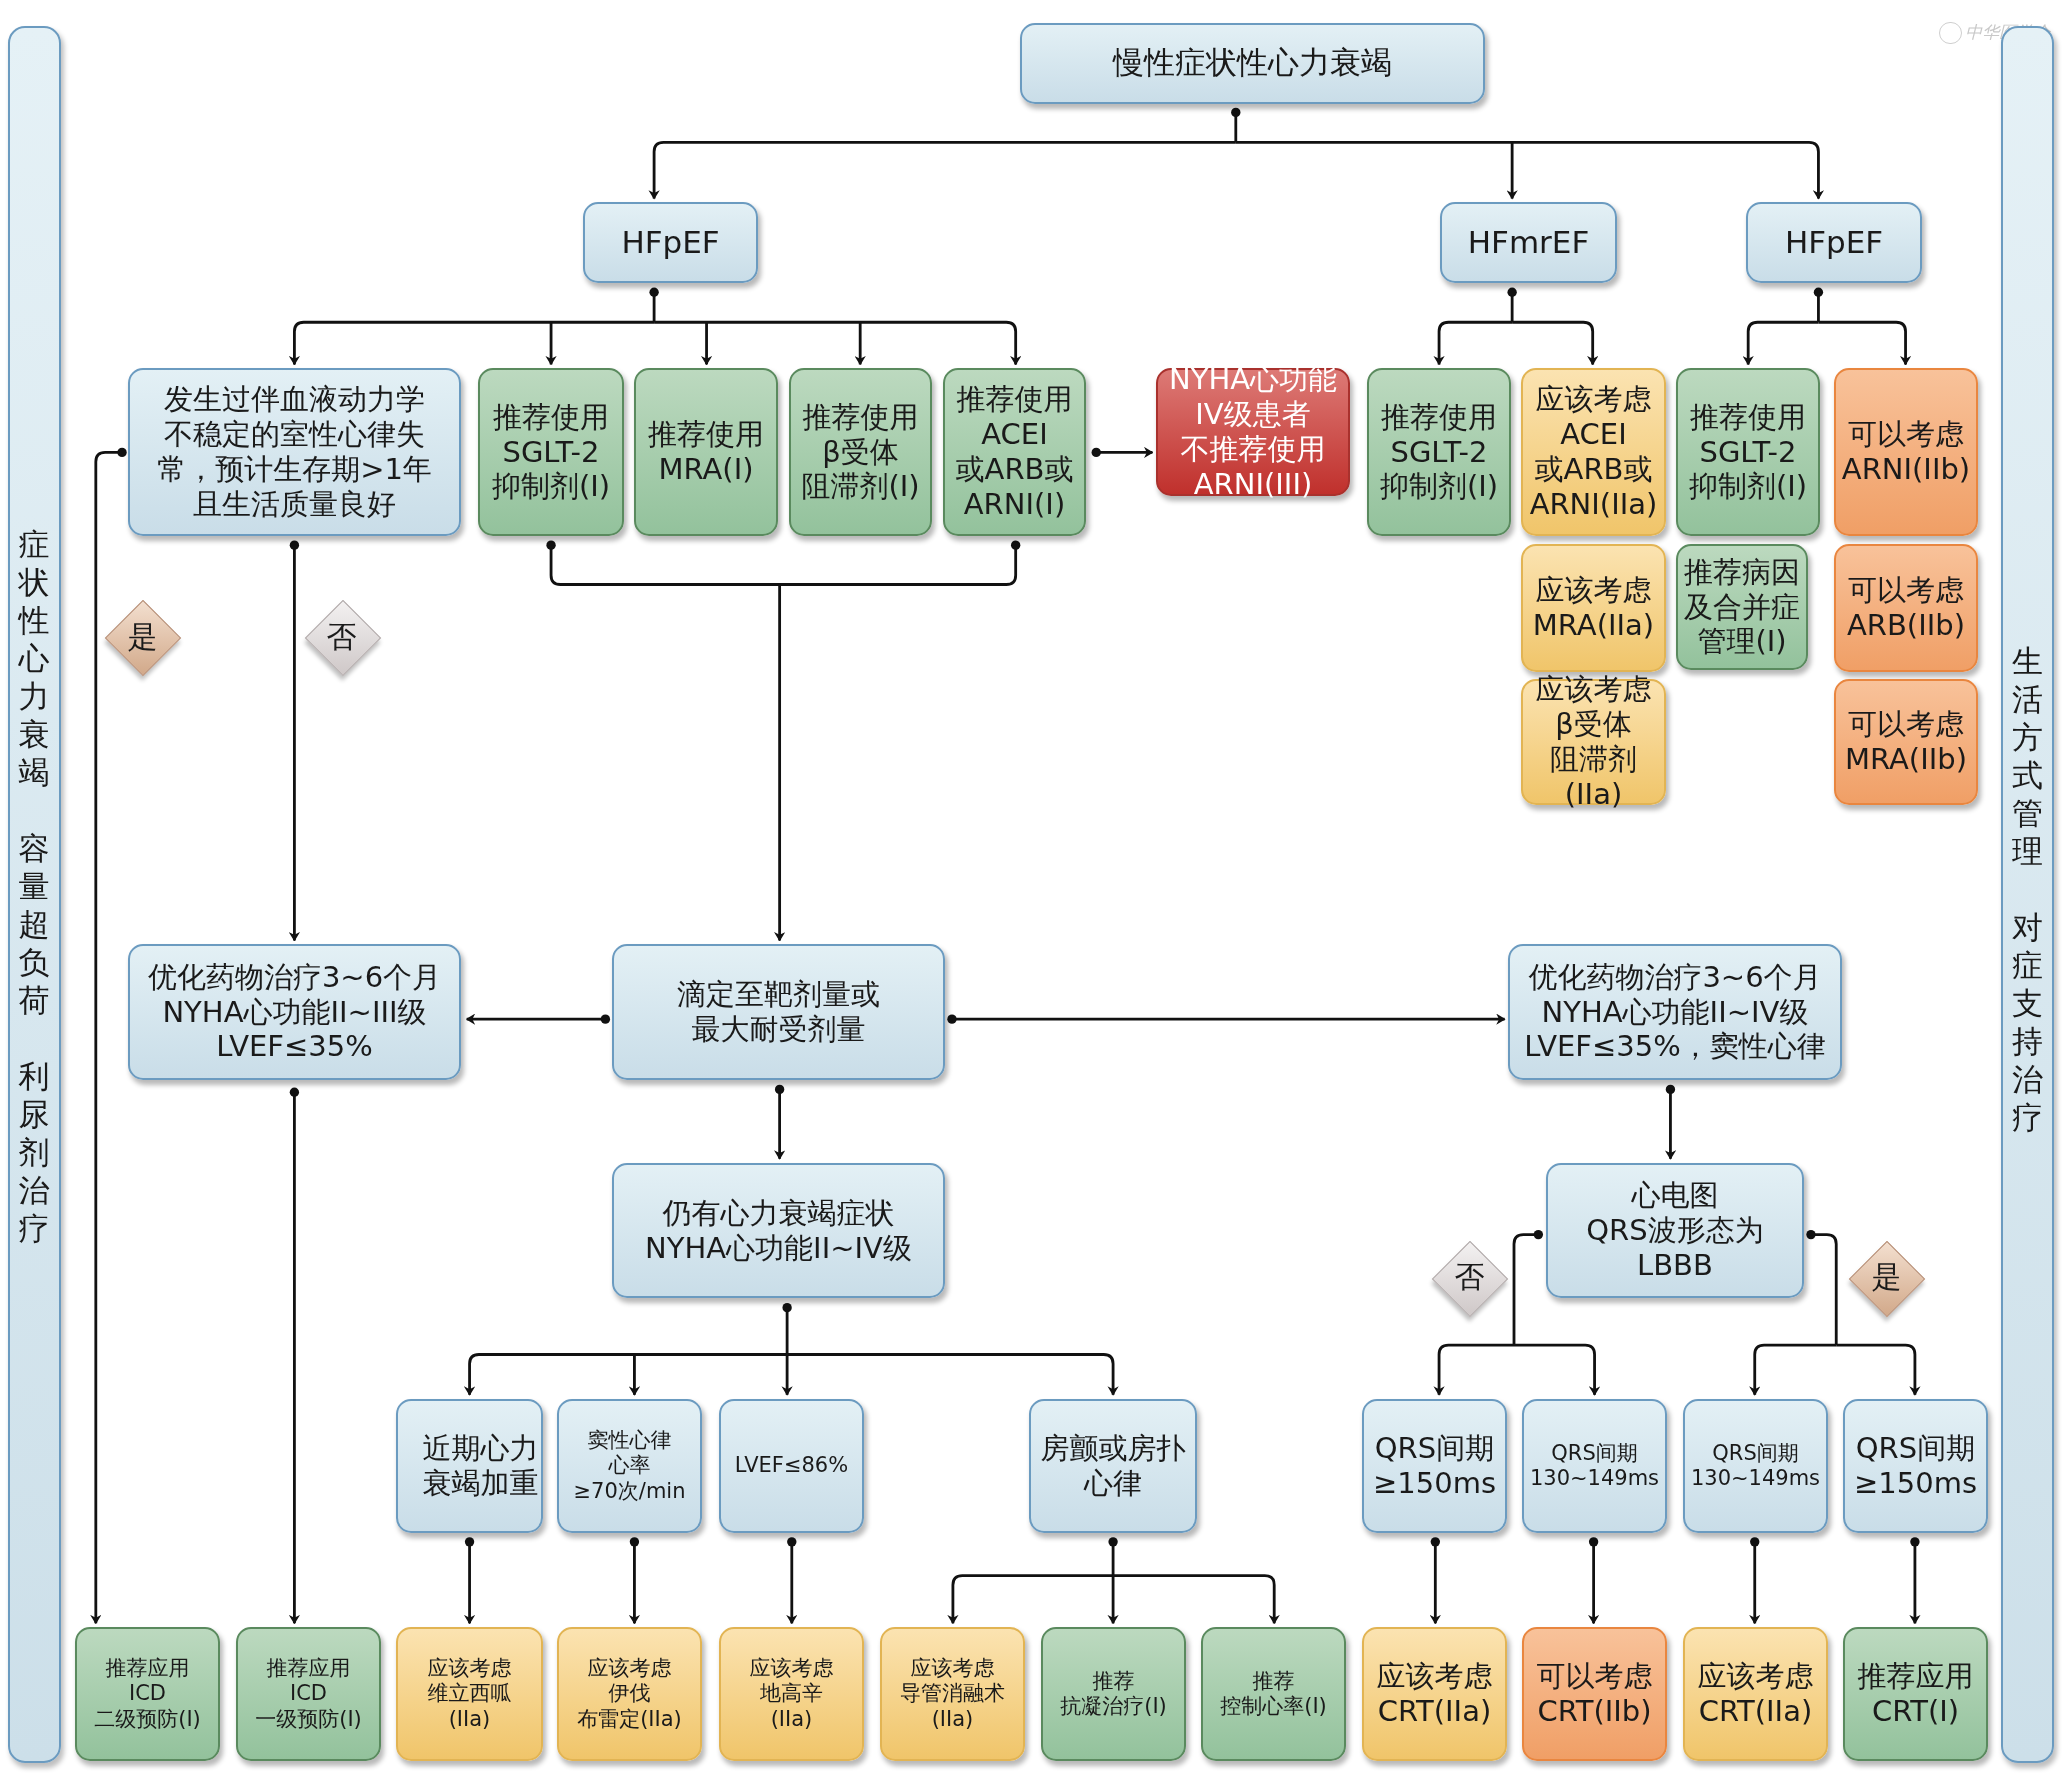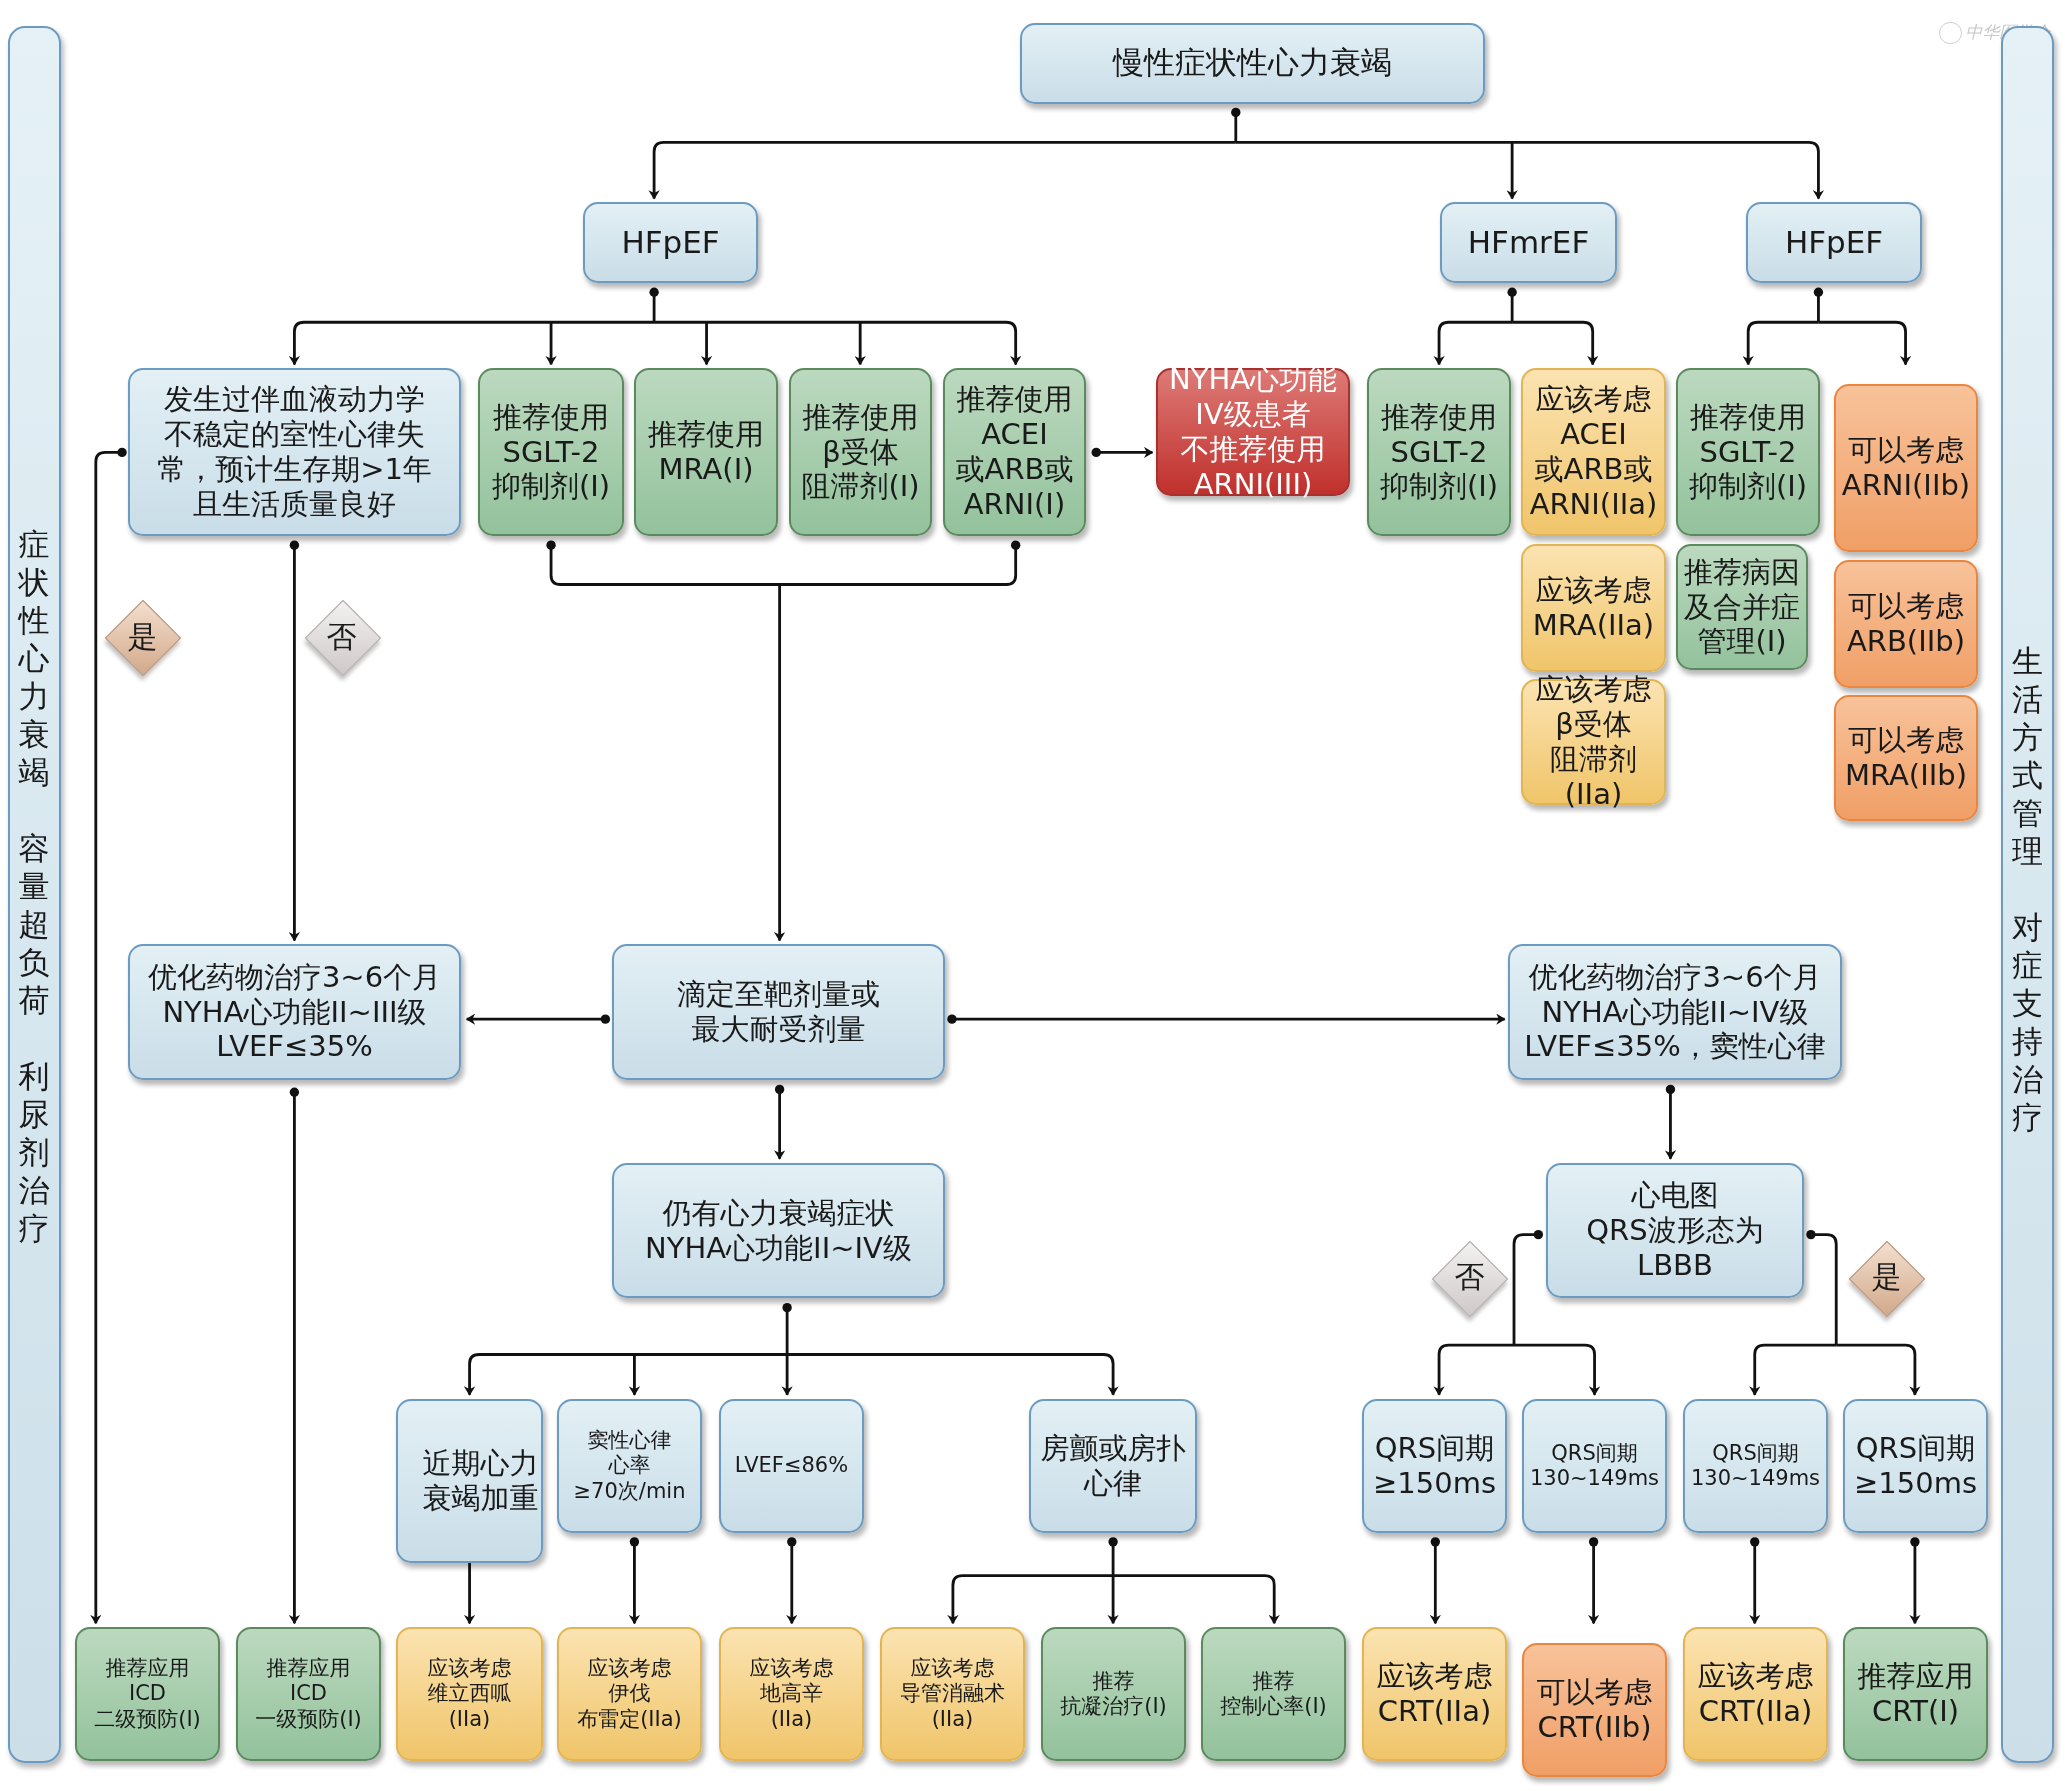--- a/index.html
+++ b/index.html
@@ -1,21 +1,21 @@
 <!DOCTYPE html>
 <html style="font-size:15px"><head>
 <meta charset="utf-8">
 <style>
   html,body{margin:0;padding:0;background:#ffffff;}
   body{width:2066px;height:1791px;position:relative;overflow:hidden;font-family:"DejaVu Sans","Liberation Sans",sans-serif;}
   .box{position:absolute;box-sizing:border-box;border-radius:15px;display:flex;align-items:center;justify-content:center;text-align:center;color:#1a1a1a;line-height:1.2;box-shadow:2.8px 4.7px 5.6px rgba(0,0,0,0.28);white-space:pre-line;}
   .blue{background:linear-gradient(#e3f0f5,#c9dde8);border:2.8px solid #6b9bc0;}
   .green{background:linear-gradient(#bcd9bf,#93c29c);border:2.8px solid #5a8a5e;}
   .yellow{background:linear-gradient(#fbe3b1,#f0c56a);border:2.8px solid #e2b453;}
-  .orange{background:linear-gradient(#f8c29a,#f09f66);border:2.8px solid #e9863f;margin-top:16px;}
+  .orange{background:linear-gradient(#f8c29a,#f09f66);border:2.8px solid #e9863f;}
   .red{background:linear-gradient(#dd7a76,#c0302c);border:2.8px solid #a9312d;color:#ffffff;}
   .side{position:absolute;box-sizing:border-box;border-radius:17px;background:linear-gradient(#e5f1f6,#ccdfe9);border:2.8px solid #6b9bc0;box-shadow:2.8px 4.7px 5.6px rgba(0,0,0,0.25);}
   .vtext{position:absolute;left:0;right:0;text-align:center;font-size:31px;line-height:38px;color:#1a1a1a;white-space:pre-line;font-family:"DejaVu Serif","Liberation Serif",serif;}
   .f34{font-size:31px;margin-left:16px;}
   .f31{font-size:29px;}
   .f29{font-size:21px;text-align:center;}
   .diamond{position:absolute;width:52px;height:52px;transform:rotate(45deg);box-shadow:2.8px 3.7px 4.7px rgba(0,0,0,0.25);}
   .d-yes{background:linear-gradient(135deg,#f3dfcf,#d2a98a);border:1.9px solid #b08266;}
   .d-no{background:linear-gradient(135deg,#f3f1f1,#cfc8c8);border:1.9px solid #a9a1a1;}
   .dlabel{position:absolute;width:75px;height:75px;display:flex;align-items:center;justify-content:center;font-size:30px;color:#1a1a1a;font-family:"DejaVu Serif","Liberation Serif",serif;}
@@ -234,21 +234,21 @@
 最大耐受剂量</div>
 <div class="box blue f31" style="left:1508px;top:944px;width:334px;height:136px;">优化药物治疗3~6个月
 NYHA心功能II~IV级
 LVEF≤35%，窦性心律</div>
 <div class="box blue f31" style="left:612px;top:1163px;width:333px;height:135px;">仍有心力衰竭症状
 NYHA心功能II~IV级</div>
 <div class="box blue f31" style="left:1546px;top:1163px;width:258px;height:135px;">心电图
 QRS波形态为
 LBBB</div>
 
-<div class="box blue f31" style="left:396px;top:1399px;width:147px;height:164px;padding-left:22px;">近期心力
+<div class="box blue f31" style="left:396px;top:1399px;width:147px;height:134px;padding-left:22px;">近期心力
 衰竭加重</div>
 <div class="box blue f29" style="left:557px;top:1399px;width:145px;height:134px;">窦性心律
 心率
 ≥70次/min</div>
 <div class="box blue f29" style="left:719px;top:1399px;width:145px;height:134px;">LVEF≤86%</div>
 <div class="box blue f31" style="left:1029px;top:1399px;width:168px;height:134px;">房颤或房扑
 心律</div>
 <div class="box blue f31" style="left:1362px;top:1399px;width:145px;height:134px;">QRS间期
 ≥150ms</div>
 <div class="box blue f29" style="left:1522px;top:1399px;width:145px;height:134px;">QRS间期

